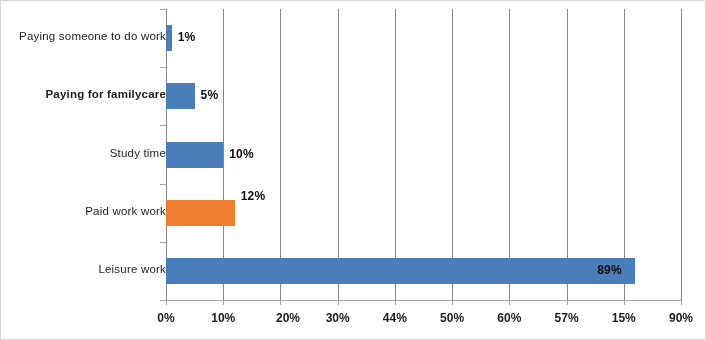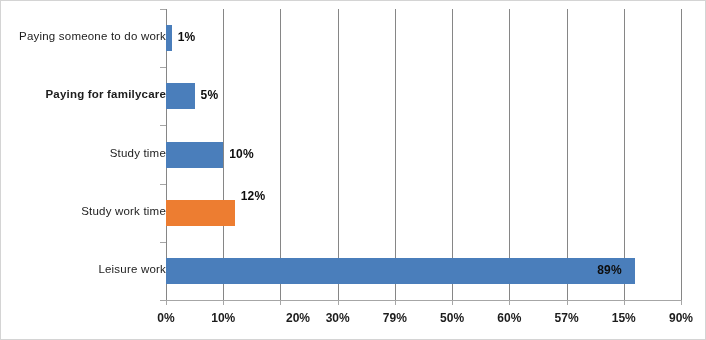--- a/index.html
+++ b/index.html
@@ -134,25 +134,25 @@
   </div>
 
   <div id="axis-baseline"></div>
 
   <div id="xticks">
       <div class="tick-mark" style="left: 165px;"></div>
       <div class="xtick-label" style="left: 165px;">0%</div>
       <div class="tick-mark" style="left: 222.222px;"></div>
       <div class="xtick-label" style="left: 222.222px;">10%</div>
       <div class="tick-mark" style="left: 279.444px;"></div>
-      <div class="xtick-label" style="left: 297px;">20%</div>
+      <div class="xtick-label" style="left: 287px;">20%</div>
       <div class="tick-mark" style="left: 336.667px;"></div>
       <div class="xtick-label" style="left: 336.667px;">30%</div>
       <div class="tick-mark" style="left: 393.889px;"></div>
-      <div class="xtick-label" style="left: 393.889px;">79%</div>
+      <div class="xtick-label" style="left: 393.889px;">44%</div>
       <div class="tick-mark" style="left: 451.111px;"></div>
       <div class="xtick-label" style="left: 451.111px;">50%</div>
       <div class="tick-mark" style="left: 508.333px;"></div>
       <div class="xtick-label" style="left: 508.333px;">60%</div>
       <div class="tick-mark" style="left: 565.556px;"></div>
       <div class="xtick-label" style="left: 565.556px;">57%</div>
       <div class="tick-mark" style="left: 622.778px;"></div>
       <div class="xtick-label" style="left: 622.778px;">15%</div>
       <div class="tick-mark" style="left: 680px;"></div>
       <div class="xtick-label" style="left: 680px;">90%</div>
@@ -162,21 +162,21 @@
       <div class="ytick-mark" style="top: 66.2px;"></div>
       <div class="ytick-mark" style="top: 124.4px;"></div>
       <div class="ytick-mark" style="top: 182.6px;"></div>
       <div class="ytick-mark" style="top: 240.8px;"></div>
       <div class="ytick-mark" style="top: 299px;"></div>
     </div>
   <div id="cat-labels">
       <div class="cat-label-box" style="top: 29.1px;">Paying someone to do work</div>
       <div class="cat-label-box" style="top: 87.3px; font-weight: bold;">Paying for familycare</div>
       <div class="cat-label-box" style="top: 145.5px;">Study time</div>
-      <div class="cat-label-box" style="top: 203.7px;">Study work time</div>
+      <div class="cat-label-box" style="top: 203.7px;">Paid work work</div>
       <div class="cat-label-box" style="top: 261.9px;">Leisure work</div>
     </div>
   <div id="data-labels">
       <div class="data-label" style="left: 176.722px; top: 29.1px;">1%</div>
       <div class="data-label" style="left: 199.611px; top: 87.3px;">5%</div>
       <div class="data-label" style="left: 228.222px; top: 145.5px;">10%</div>
       <div class="data-label" style="left: 239.667px; top: 188px;">12%</div>
       <div class="data-label" style="left: 596.222px; top: 261.9px;">89%</div>
     </div>
 

